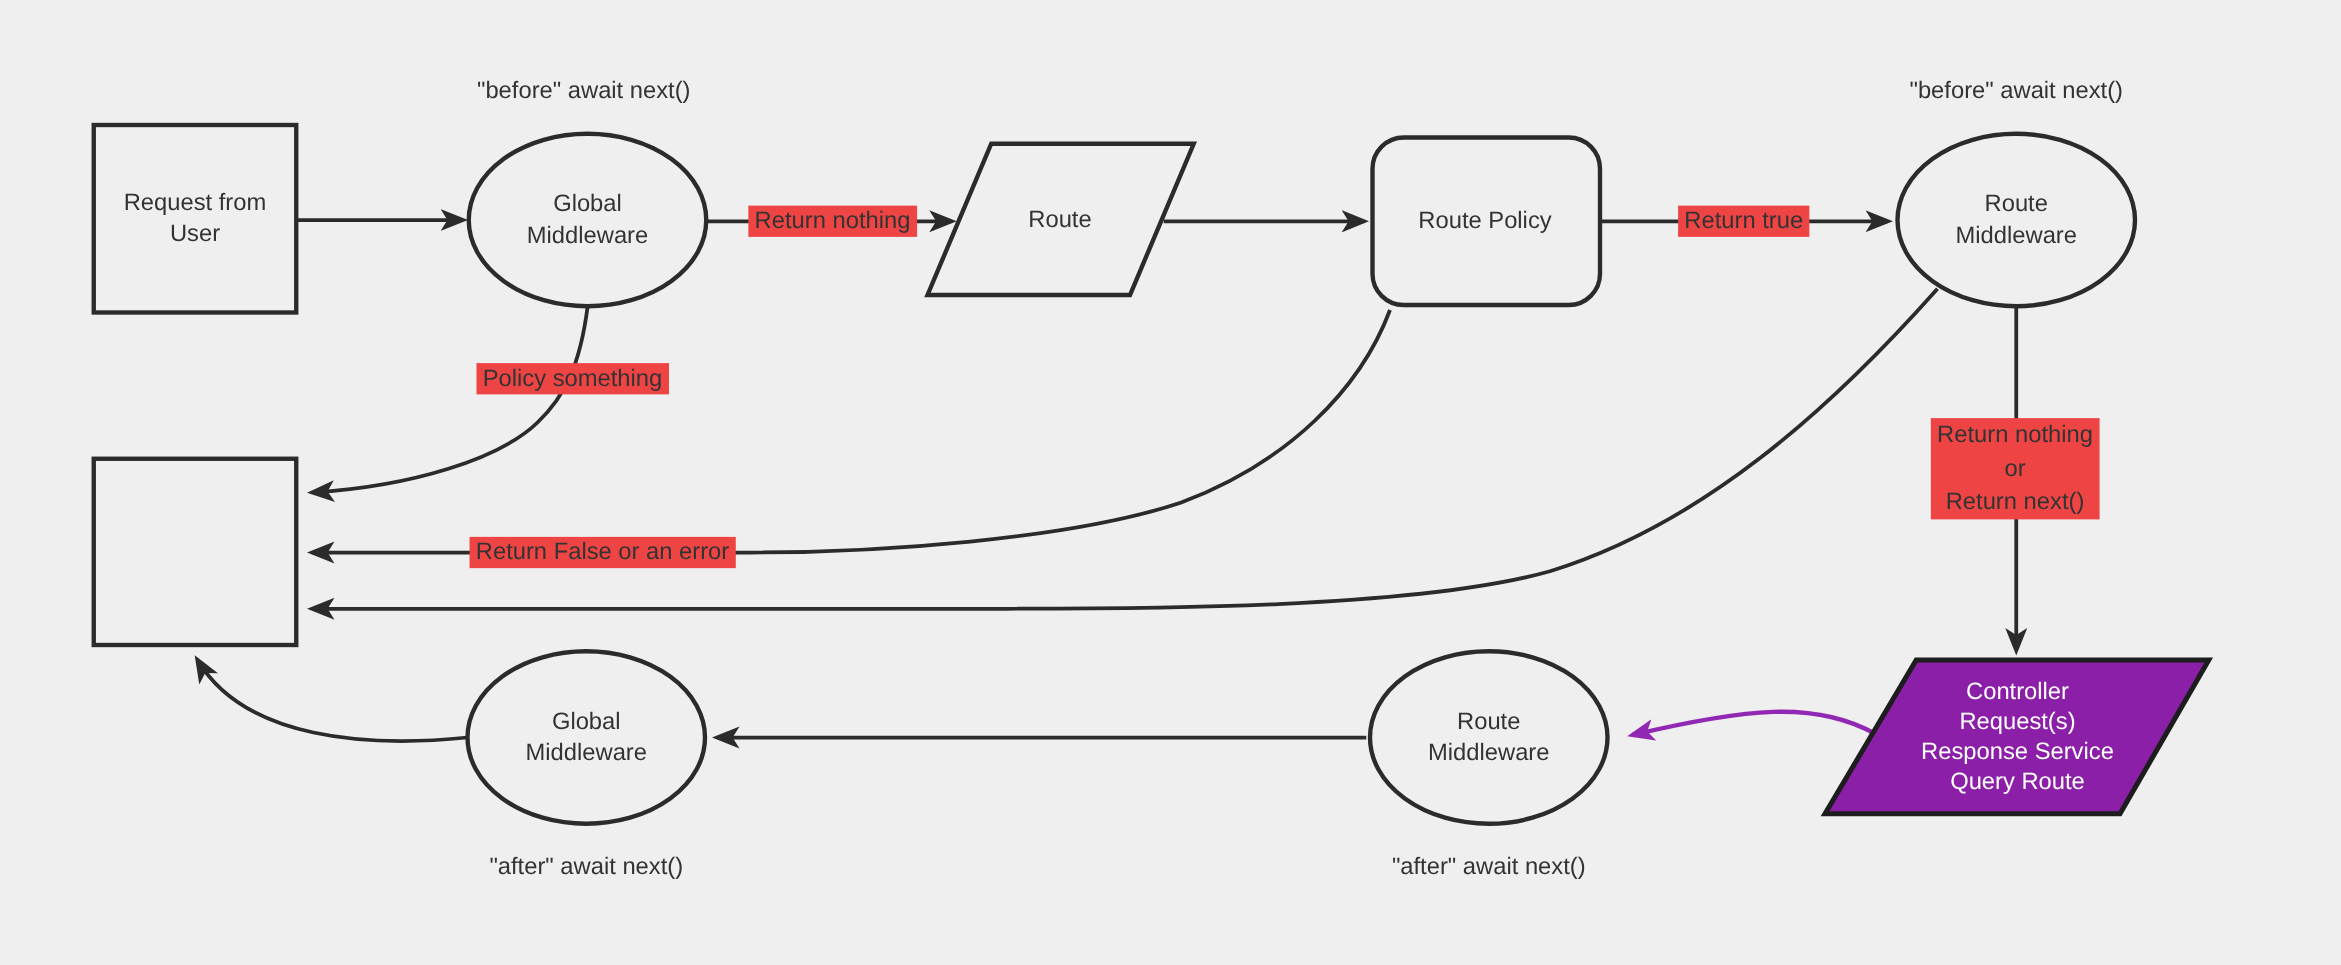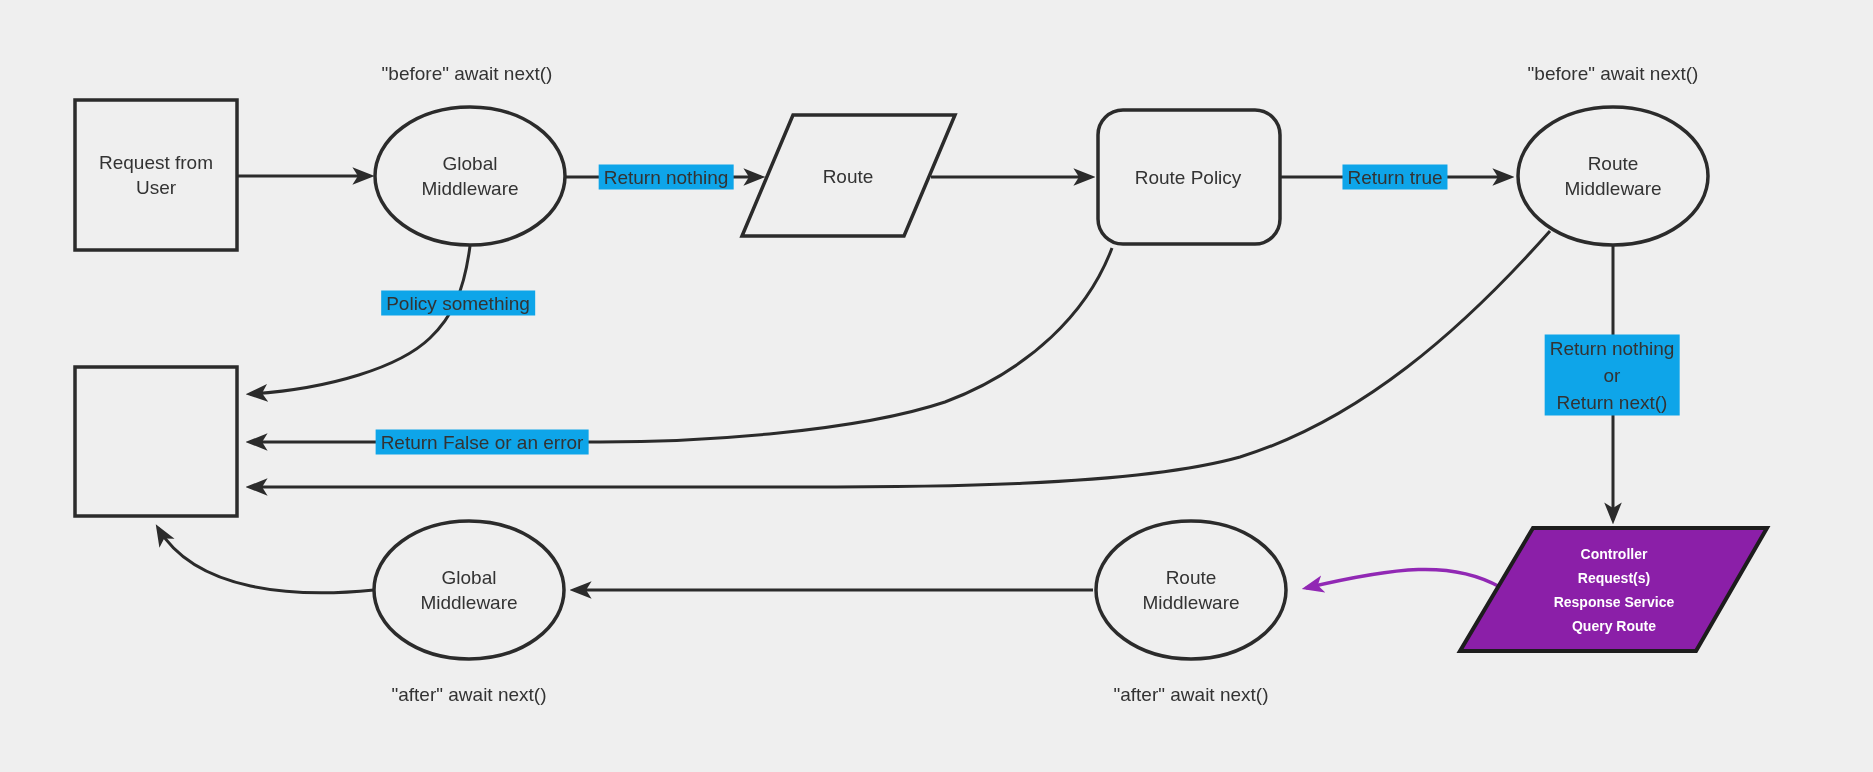--- a/index.html
+++ b/index.html
@@ -4,23 +4,23 @@
 <style>
   html,body{margin:0;padding:0;}
   body{background:#efefef;font-family:"Liberation Sans","DejaVu Sans",sans-serif;}
   .stage{position:relative;width:1873px;height:772px;background:#efefef;overflow:hidden;}
   .stage svg{position:absolute;left:0;top:0;}
   .lbl{
     position:absolute;transform:translate(-50%,-50%);
     font-size:19px;line-height:25px;color:#333333;text-align:center;
   }
   .node-lbl{pointer-events:none;}
-  .edge-lbl{background:#0ea5e9;padding:0 5px;white-space:nowrap;}
+  .edge-lbl{background:#ef4444;padding:0 5px;white-space:nowrap;}
   .annot{white-space:nowrap;}
-  .purple-lbl{color:#ffffff;font-weight:bold;font-size:14px;line-height:24px;width:220px;}
+  .purple-lbl{color:#ffffff;font-weight:normal;font-size:19px;line-height:24px;width:220px;}
   .multi div{white-space:nowrap;}
   .stack{line-height:27px;}
 </style>
 </head>
 <body>
 
 <div class="stage">
 
   <svg width="1873" height="772" viewBox="0 0 1873 772">
     <defs>

